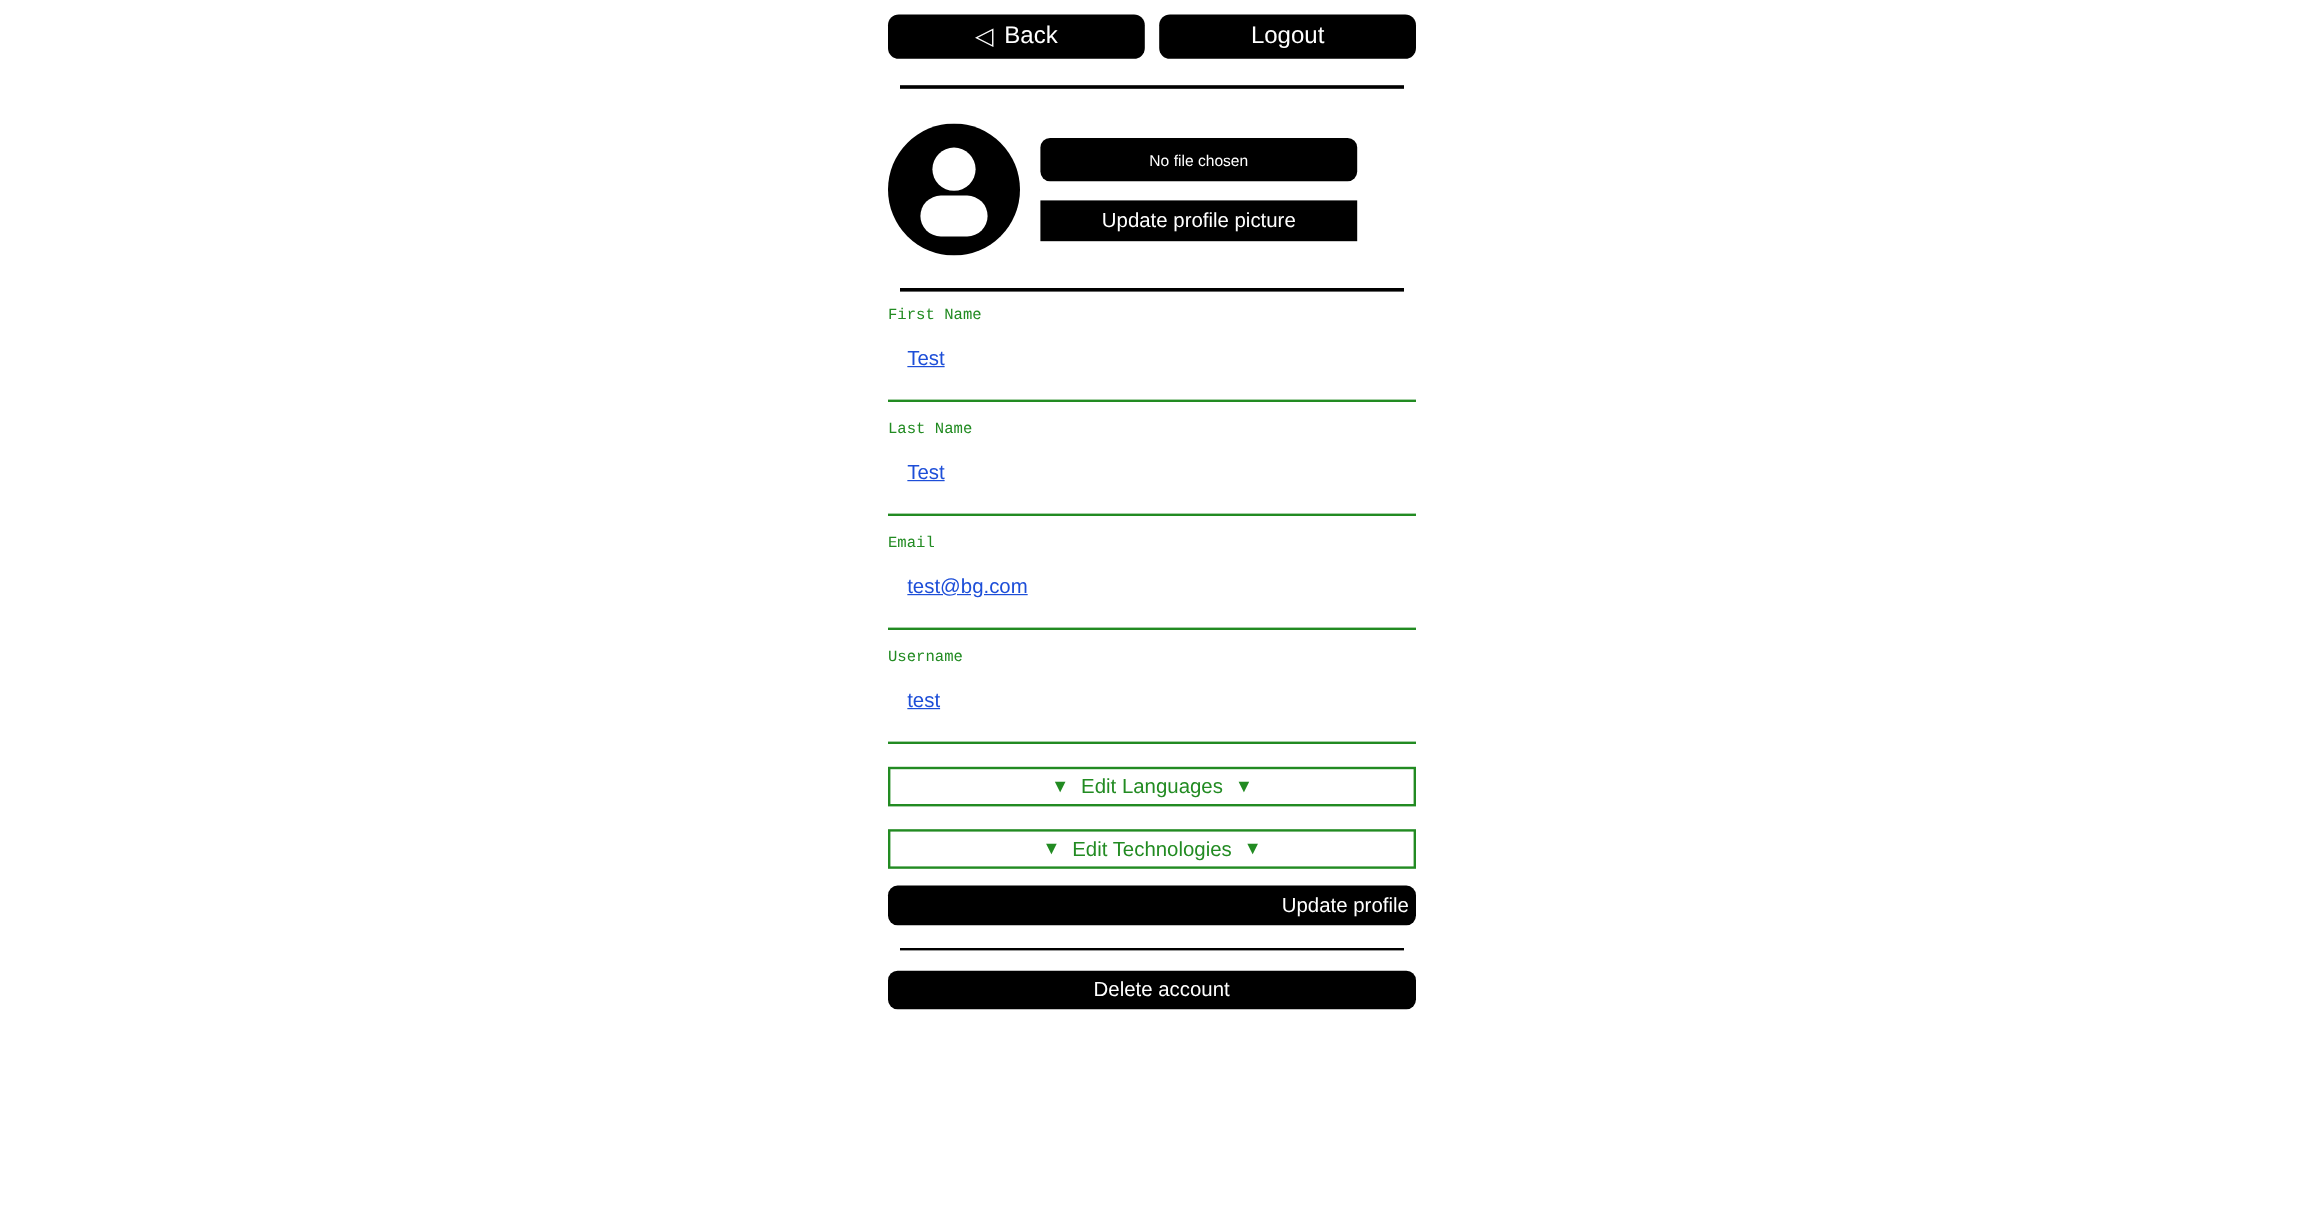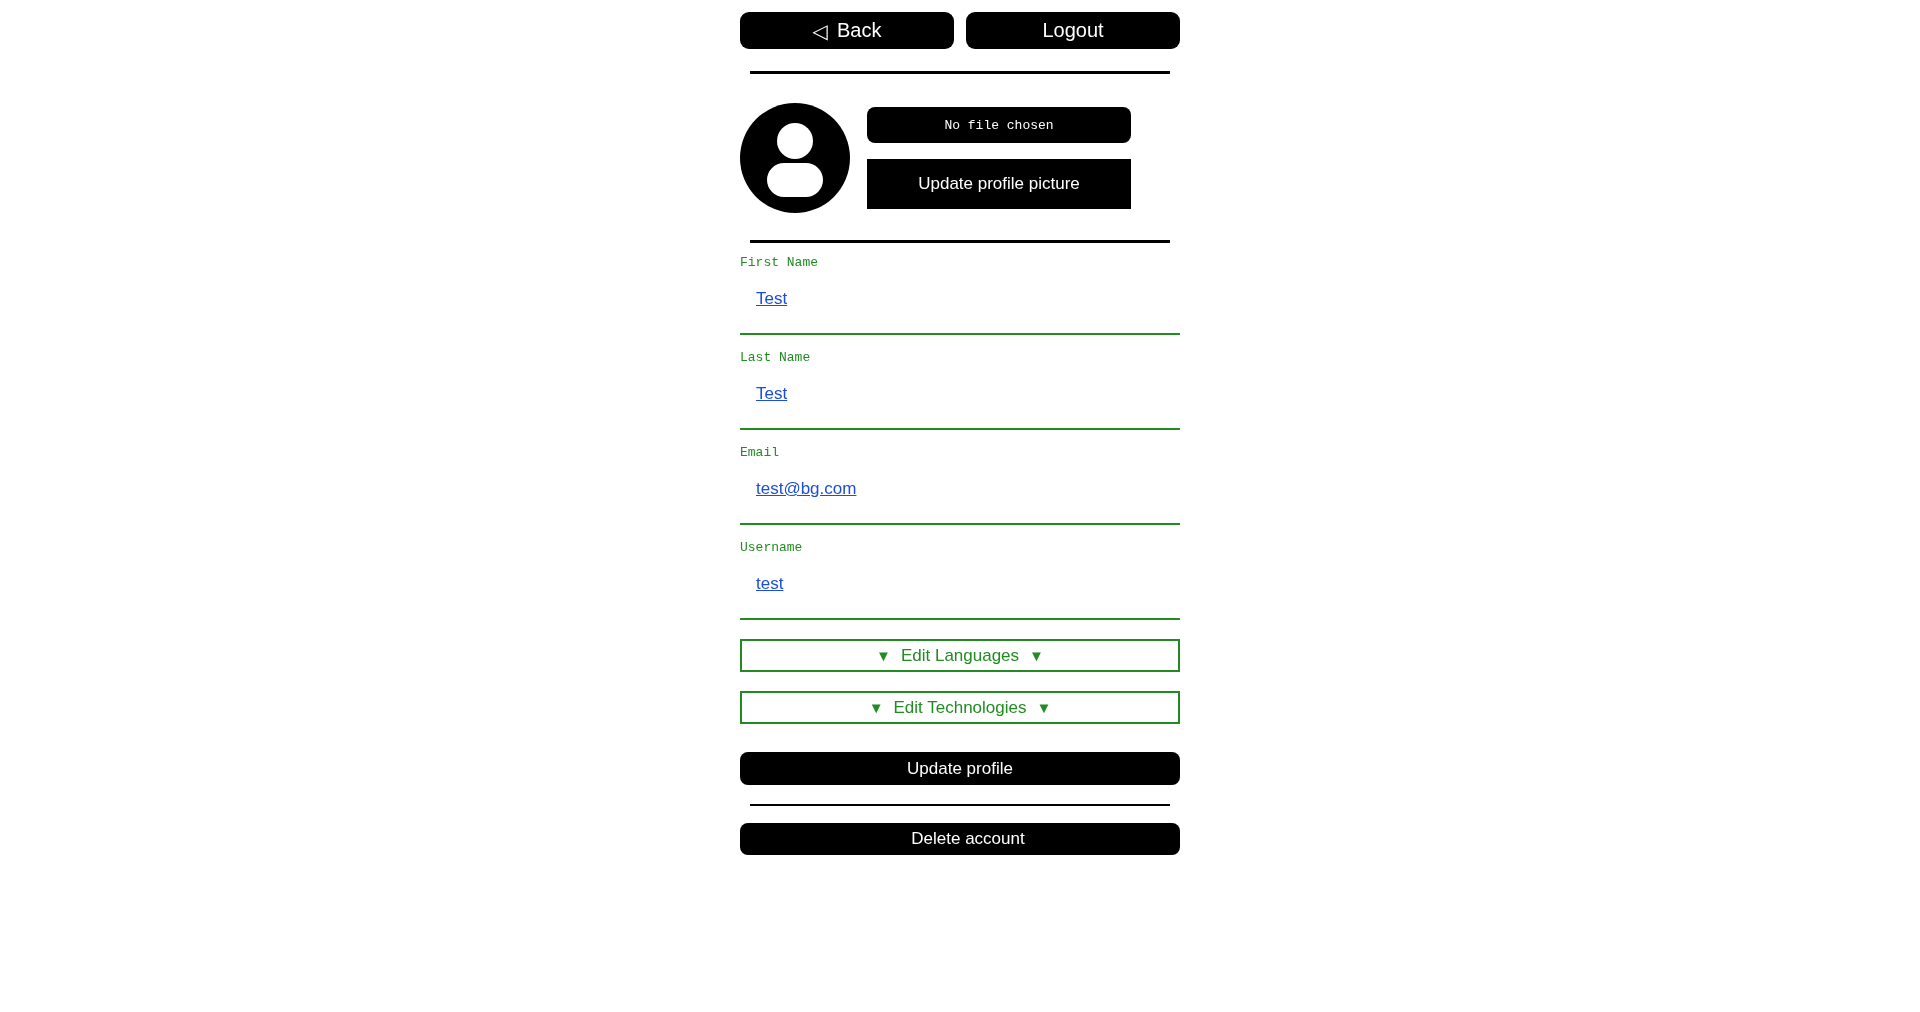--- a/index.html
+++ b/index.html
@@ -74,25 +74,25 @@
     flex-direction: column;
     gap: 16px;
   }
   .file-btn {
     height: 36px;
     background: #000000;
     color: #ffffff;
     border: none;
     border-radius: 8px;
     font-size: 13px;
-    font-family: Liberation Mono, monospace;
+    font-family: Liberation Sans, sans-serif;
     cursor: pointer;
   }
   .upload-btn {
-    height: 50px;
+    height: 34px;
     background: #000000;
     color: #ffffff;
     border: none;
     border-radius: 0;
     font-size: 17px;
     font-family: inherit;
     cursor: pointer;
   }
 
   
@@ -157,21 +157,21 @@
     width: 100%;
     height: 33px;
     background: #000000;
     color: #ffffff;
     border: none;
     border-radius: 8px;
     font-size: 17px;
     font-family: inherit;
     cursor: pointer;
   }
-  .solid-btn.update { margin-top: 28px; }
+  .solid-btn.update { margin-top: 14px; text-align: right; }
   .solid-btn.delete { height: 32px; padding-left: 22px; }
 </style>
 </head>
 <body>
 
 <div class="page">
 
   
   <div class="top-buttons">
     <button class="top-btn">

